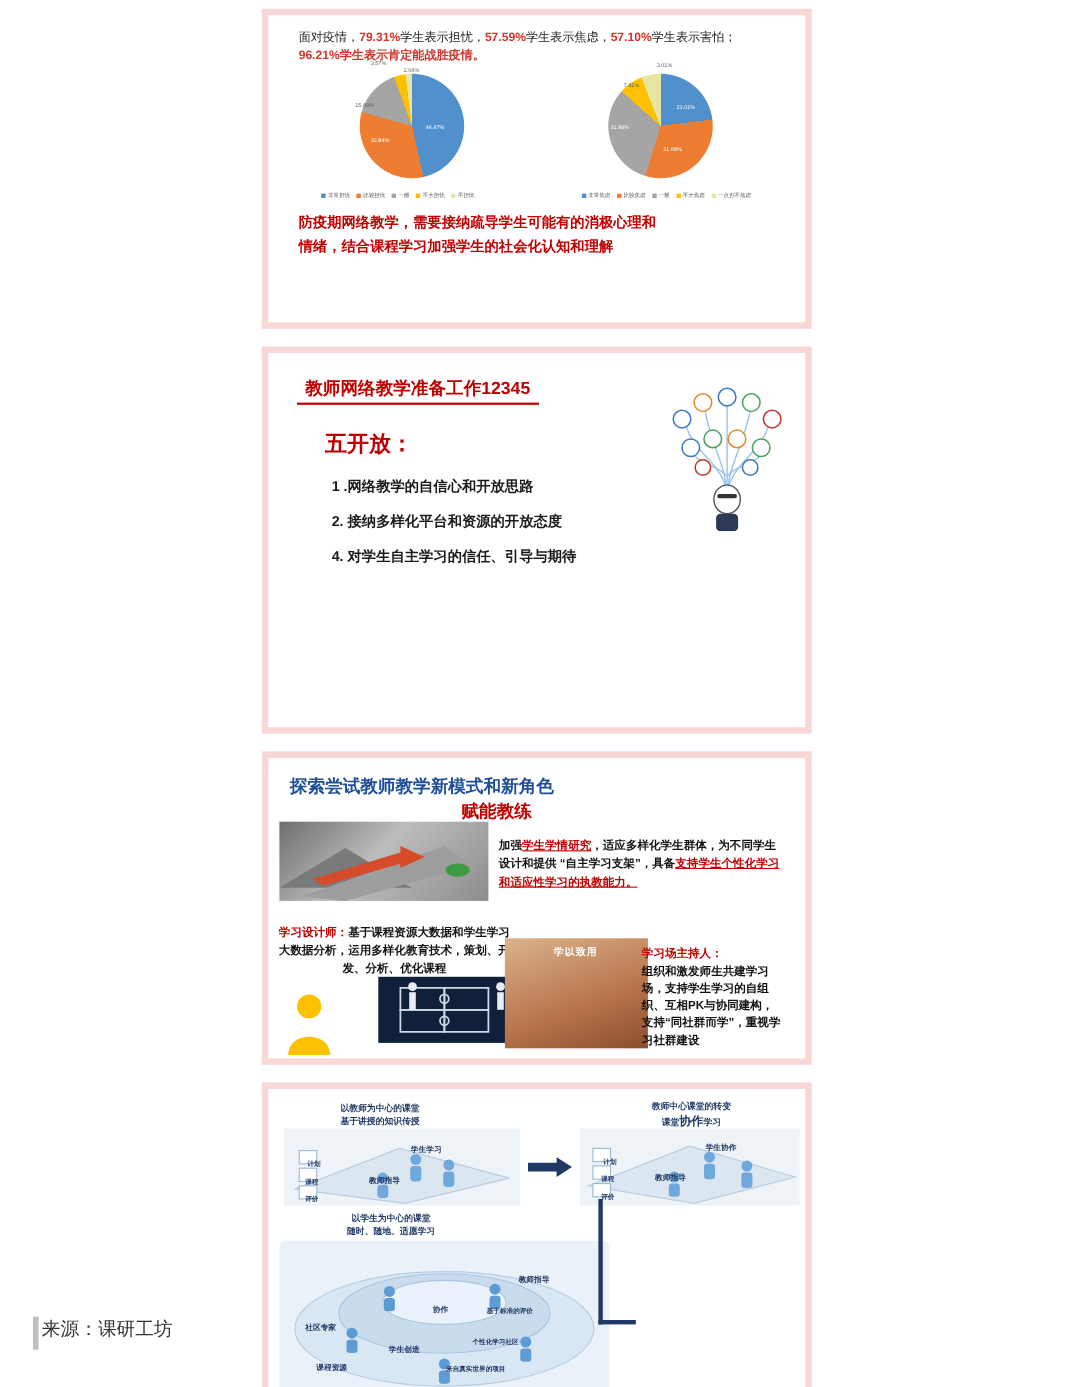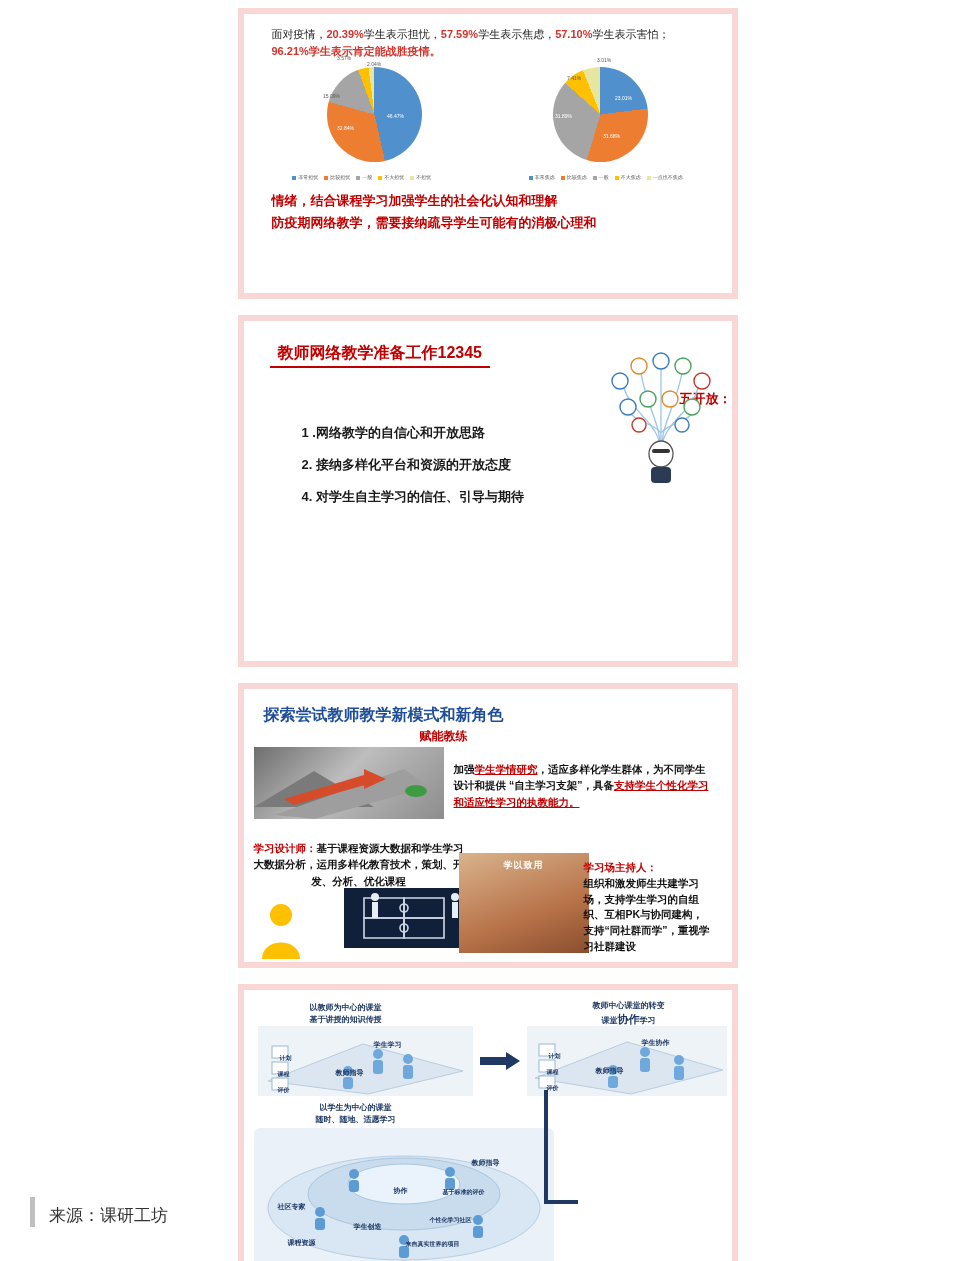--- a/index.html
+++ b/index.html
@@ -100,23 +100,22 @@
     font-weight: bold;
     font-size: 16px;
     margin: 22px 0 0 26px;
     border-bottom: 2px solid #c00000;
     display: inline-block;
     padding: 0 8px 2px 8px;
   }
   .s2 .five {
     color: #c00000;
     font-weight: bold;
-    font-size: 13px;
+    font-size: 20px;
     margin: 22px 0 0 52px;
-    text-align: right;
   }
   .s2 ol {
     margin: 16px 0 0 58px;
     padding: 0;
     list-style: none;
   }
   .s2 ol li {
     font-size: 13px;
     font-weight: bold;
     color: #1a1a1a;
@@ -132,21 +131,21 @@
   .s3 { height: 285px; }
   .s3 .t1 {
     color: #1f4e99;
     font-weight: bold;
     font-size: 16px;
     margin: 16px 0 0 20px;
   }
   .s3 .t2 {
     color: #c00000;
     font-weight: bold;
-    font-size: 12px;
+    font-size: 16px;
     margin: 2px 0 0 140px;
     padding-left: 36px;
   }
   .ph {
     background: #d9d9d9;
     position: absolute;
     overflow: hidden;
   }
   .s3 .txt-a {
     position: absolute;
@@ -180,39 +179,39 @@
     border-left: 4px solid #1f3864;
     border-bottom: 4px solid #1f3864;
   }
 
   
   .source {
     position: absolute;
     left: 30px;
     bottom: 34px;
     display: flex;
-    align-items: flex-end;
-    gap: 14px;
+    align-items: flex-start;
+    gap: 3px;
   }
   .source .bar {
     width: 5px; height: 30px; background: #bfbfbf;
   }
   .source .txt {
     font-size: 17px; color: #333;
   }
 </style>
 </head>
 <body>
 
 <div class="deck">
 
   <div class="slide s1">
     <div class="slide-inner">
       <div class="sub">
-        <span>面对疫情，</span><b>20.39%</b><span>学生表示担忧，</span><b>57.59%</b><span>学生表示焦虑，</span><b>57.10%</b><span>学生表示害怕；</span>
+        <span>面对疫情，</span><b>79.31%</b><span>学生表示担忧，</span><b>57.59%</b><span>学生表示焦虑，</span><b>57.10%</b><span>学生表示害怕；</span>
         <b>96.21%</b><b>学生表示肯定能战胜疫情。</b>
       </div>
 
       <div class="charts">
 
         <div class="chart-wrap">
           <div class="pie" style="background: conic-gradient(#4f90cd 0 46.47%, #ed7d31 46.47% 79.31%, #a5a5a5 79.31% 94.40%, #ffc000 94.40% 97.97%, #e7e6a0 97.97% 100%);">
             <span class="pie-label white" style="left:60px;top:46px">46.47%</span>
             <span class="pie-label white" style="left:10px;top:58px">32.84%</span>
             <span class="pie-label" style="left:-4px;top:26px">15.09%</span>
@@ -243,22 +242,22 @@
         <div class="legend">
           <span><span class="sw" style="background:#4f90cd"></span><span>非常焦虑</span></span>
           <span><span class="sw" style="background:#ed7d31"></span><span>比较焦虑</span></span>
           <span><span class="sw" style="background:#a5a5a5"></span><span>一般</span></span>
           <span><span class="sw" style="background:#ffc000"></span><span>不大焦虑</span></span>
           <span><span class="sw" style="background:#e7e6a0"></span><span>一点也不焦虑</span></span>
         </div>
       </div>
 
       <div class="concl">
+        <div>防疫期网络教学，需要接纳疏导学生可能有的消极心理和</div>
         <div>情绪，结合课程学习加强学生的社会化认知和理解</div>
-        <div>防疫期网络教学，需要接纳疏导学生可能有的消极心理和</div>
       </div>
     </div>
   </div>
 
   <div class="slide s2">
     <div class="slide-inner">
       <div class="title">教师网络教学准备工作12345</div>
       <div class="five">五开放：</div>
       <ol>
         <li>1 .网络教学的自信心和开放思路</li>

